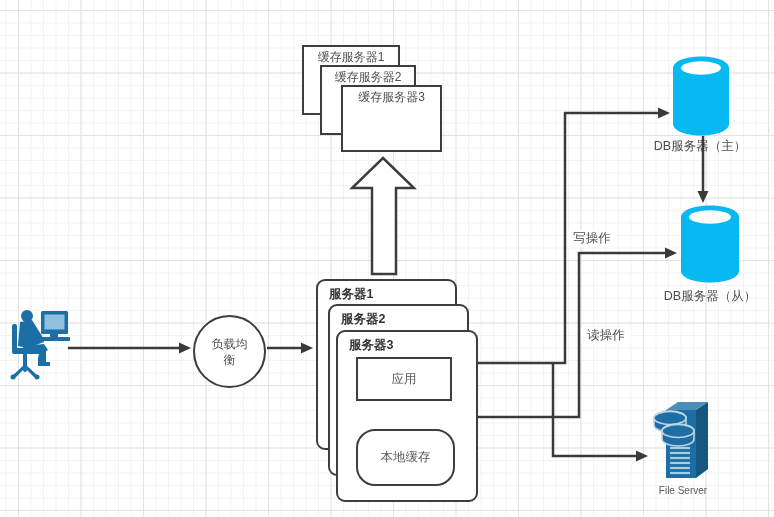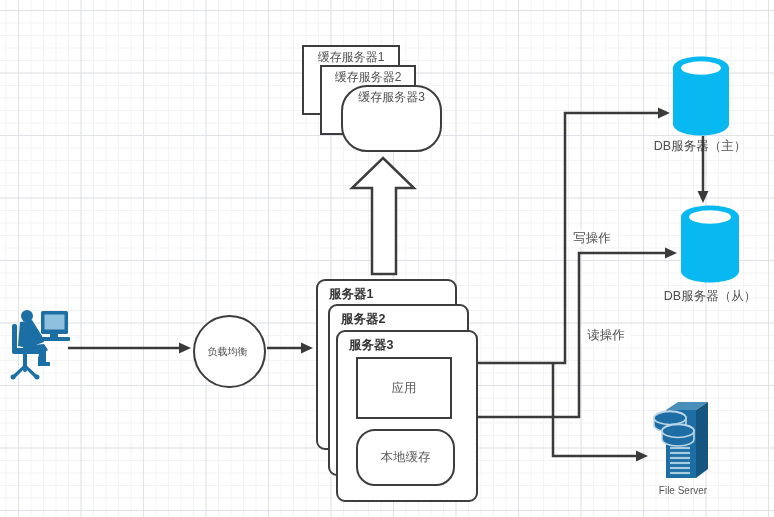--- a/index.html
+++ b/index.html
@@ -24,36 +24,36 @@
     color:#fb0b0b;font-size:13px;font-weight:600;line-height:15px;
     display:flex;align-items:center;justify-content:center;text-align:center;
     padding:2px;
   }
   #note span{display:block;width:60px;}
   
   .box{background:#fff;border:2.5px solid #3d3d3d;box-sizing:border-box;}
   .cache-box{text-align:center;color:#4d4d4d;font-size:12px;padding-top:2px;}
   #c1{left:302px;top:45px;width:98px;height:70px;}
   #c2{left:320px;top:65px;width:96px;height:70px;}
-  #c3{left:341px;top:85px;width:101px;height:67px;border-radius:26px;}
+  #c3{left:341px;top:85px;width:101px;height:67px;}
   
   .rbox{background:#fff;border:2.5px solid #3d3d3d;border-radius:9px;box-sizing:border-box;
         color:#333;font-size:12.5px;font-weight:bold;padding:5px 0 0 11px;}
   #s1{left:316px;top:279px;width:141px;height:171px;}
   #s2{left:328px;top:304px;width:141px;height:172px;}
   #s3{left:336px;top:330px;width:142px;height:172px;}
   .inner-box{display:flex;align-items:center;justify-content:center;
              color:#595959;font-size:12.5px;font-weight:normal;}
-  #appBox{left:356px;top:357px;width:96px;height:62px;text-align:right;}
+  #appBox{left:356px;top:357px;width:96px;height:44px;text-align:right;}
   #localCacheBox{left:356px;top:429px;width:99px;height:57px;border-radius:19px;}
   
   #lb{left:193px;top:315px;width:73px;height:73px;border-radius:50%;
       background:#fff;border:2.5px solid #3d3d3d;box-sizing:border-box;
-      display:flex;align-items:center;justify-content:center;
-      color:#4d4d4d;font-size:10px;line-height:16px;}
+      display:flex;align-items:center;justify-content:center;text-align:center;
+      color:#4d4d4d;font-size:12px;line-height:16px;}
   #lb span{display:block;width:44px;}
   
   .node-label{color:#4d4d4d;font-size:12.5px;text-align:center;}
   #dbMasterLabel{left:640px;top:138px;width:120px;}
   #dbSlaveLabel{left:650px;top:288px;width:120px;}
   #fileServerLabel{left:643px;top:485px;width:80px;color:#595959;font-size:10px;}
   .edge-label{color:#4a4a4a;font-size:12.5px;background:rgba(255,255,255,0.92);
               padding:0 2px;text-align:center;margin-left:24px;}
   #writeLabel{left:543px;top:230px;width:46px;}
   #readLabel{left:557px;top:327px;width:46px;}

